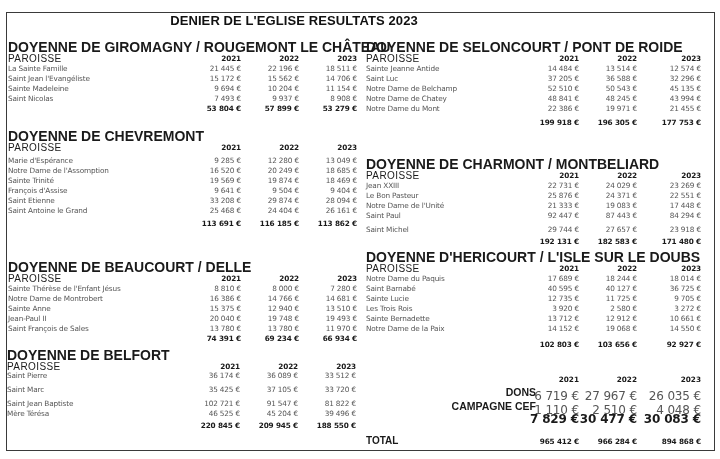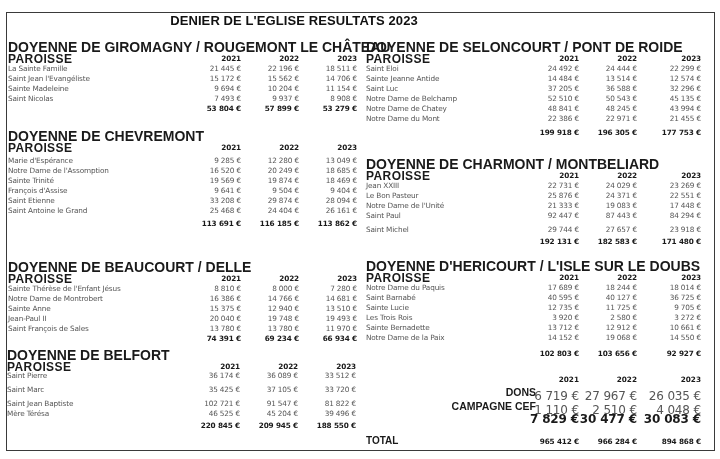--- a/index.html
+++ b/index.html
@@ -2,21 +2,21 @@
 <html><head>
 <meta charset="utf-8">
 <style>
   html, body { margin: 0; padding: 0; background: #ffffff; }
   body { width: 720px; height: 459px; position: relative; overflow: hidden; font-family: "Liberation Sans", sans-serif; color: #1a1a1a; }
   .frame { position: absolute; left: 6px; top: 12px; width: 709px; height: 439px; border: 1px solid #3a3a3a; box-sizing: border-box; }
   .title { position: absolute; left: 0; width: 588px; top: 13px; text-align: center; font-family: "Liberation Sans", sans-serif; font-weight: bold; font-size: 13px; letter-spacing: 0.1px; color: #111; }
   .section { position: absolute; }
   .sec-title { font-family: "Liberation Sans", sans-serif; font-weight: bold; font-size: 14px; color: #1a1a1a; white-space: nowrap; height: 13px; line-height: 13px; }
   .hdr, .row, .tot { position: relative; height: 10px; line-height: 10px; font-size: 8px; white-space: nowrap; }
-  .hdr .name { font-weight: bold; font-family: "Liberation Sans", sans-serif; font-size: 12px; letter-spacing: 0.4px; color: #1a1a1a; }
+  .hdr .name { font-weight: normal; font-family: "Liberation Sans", sans-serif; font-size: 10px; letter-spacing: 0.4px; color: #1a1a1a; }
   .hdr .v { font-weight: bold; color: #1a1a1a; }
   .row .name { color: #555; font-family: "DejaVu Sans", sans-serif; font-size: 7.3px; letter-spacing: -0.15px; }
   .row .v { color: #555; }
   .tot .v { font-weight: bold; color: #1a1a1a; }
   .name { position: absolute; left: 0; top: 0; }
   .v { position: absolute; top: 0; text-align: right; width: 60px; font-family: "DejaVu Sans", sans-serif; font-size: 7.3px; letter-spacing: -0.15px; }
   .L .c0 { left: 173px; } .L .c1 { left: 231px; } .L .c2 { left: 289px; }
   .R .c0 { left: 153px; } .R .c1 { left: 211px; } .R .c2 { left: 275px; }
   .gap { height: 3px; }
   .dons-block { position: absolute; left: 360px; top: 368px; width: 356px; }
@@ -211,26 +211,20 @@
 
 <div class="section R" style="left:366px; top:41px; width:350px;">
   <div class="sec-title">DOYENNE DE SELONCOURT / PONT DE ROIDE</div>
   <div class="hdr">
     <span class="name">PAROISSE</span>
     <span class="v c0">2021</span>
     <span class="v c1">2022</span>
     <span class="v c2">2023</span>
   </div>
   <div class="row">
-      <span class="name">Saint Eloi</span>
-      <span class="v c0">24 492 €</span>
-      <span class="v c1">24 444 €</span>
-      <span class="v c2">22 299 €</span>
-    </div>
-  <div class="row">
       <span class="name">Sainte Jeanne Antide</span>
       <span class="v c0">14 484 €</span>
       <span class="v c1">13 514 €</span>
       <span class="v c2">12 574 €</span>
     </div>
   <div class="row">
       <span class="name">Saint Luc</span>
       <span class="v c0">37 205 €</span>
       <span class="v c1">36 588 €</span>
       <span class="v c2">32 296 €</span>
@@ -243,21 +237,21 @@
     </div>
   <div class="row">
       <span class="name">Notre Dame de Chatey</span>
       <span class="v c0">48 841 €</span>
       <span class="v c1">48 245 €</span>
       <span class="v c2">43 994 €</span>
     </div>
   <div class="row">
       <span class="name">Notre Dame du Mont</span>
       <span class="v c0">22 386 €</span>
-      <span class="v c1">22 971 €</span>
+      <span class="v c1">19 971 €</span>
       <span class="v c2">21 455 €</span>
     </div>
   <div class="gap" style="height:4px;"></div>
   <div class="tot">
       <span class="v c0">199 918 €</span>
       <span class="v c1">196 305 €</span>
       <span class="v c2">177 753 €</span>
     </div>
 </div>
 
@@ -299,21 +293,21 @@
       <span class="v c1">27 657 €</span>
       <span class="v c2">23 918 €</span>
     </div>
   <div class="tot">
       <span class="v c0">192 131 €</span>
       <span class="v c1">182 583 €</span>
       <span class="v c2">171 480 €</span>
     </div>
 </div>
 
-<div class="section R" style="left:366px; top:260px; width:350px;">
+<div class="section R" style="left:366px; top:251px; width:350px;">
   <div class="sec-title">DOYENNE D'HERICOURT / L'ISLE SUR LE DOUBS</div>
   <div class="hdr">
     <span class="name">PAROISSE</span>
     <span class="v c0">2021</span>
     <span class="v c1">2022</span>
     <span class="v c2">2023</span>
   </div>
   <div class="row">
       <span class="name">Notre Dame du Paquis</span>
       <span class="v c0">17 689 €</span>

